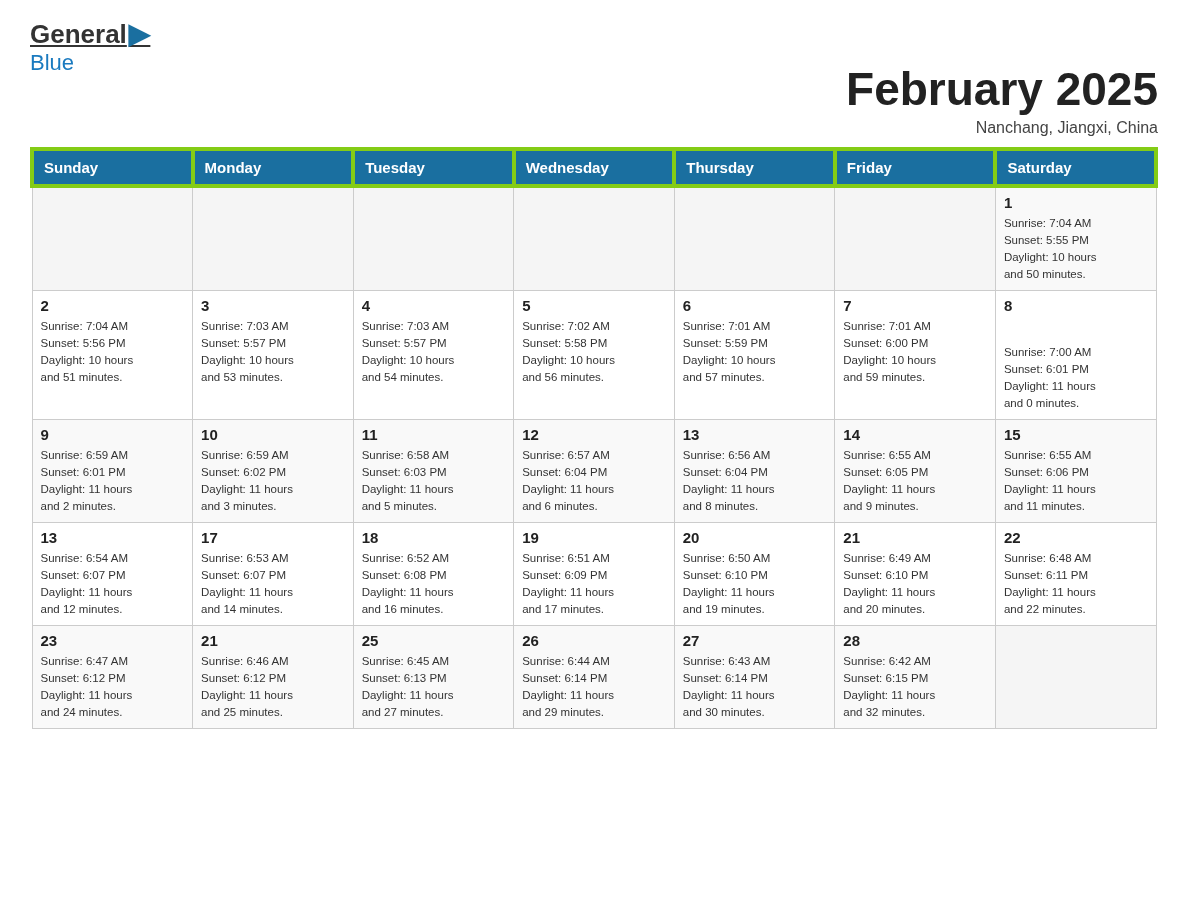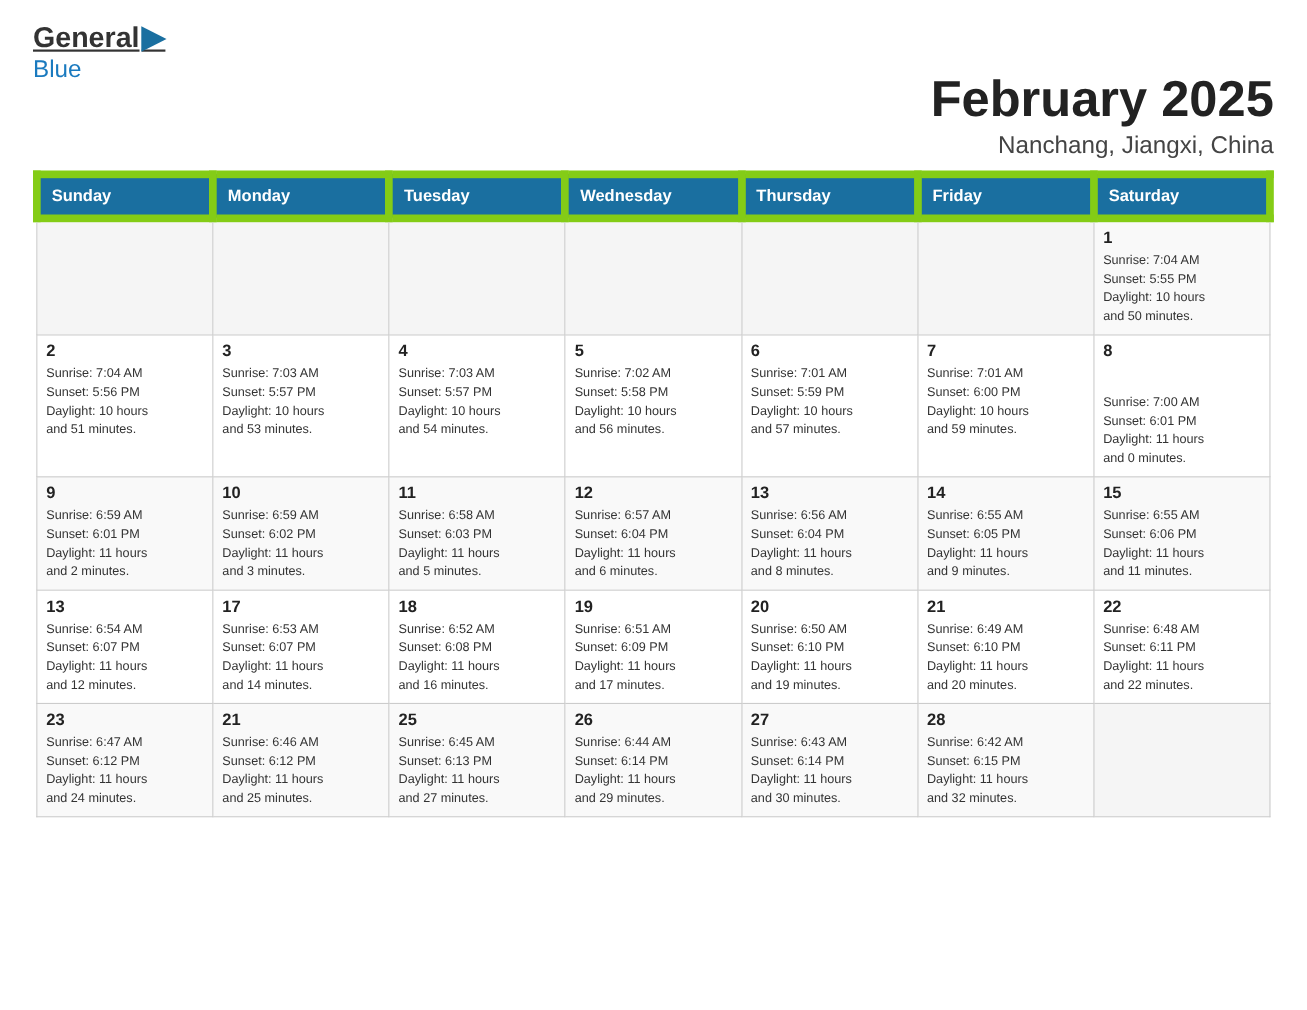--- a/index.html
+++ b/index.html
@@ -38,38 +38,38 @@
       text-align: right;
       margin-top: 44px;
     }
     .title-area h1 {
       font-size: 46px;
       font-weight: bold;
       color: #222;
       line-height: 1.1;
     }
     .title-area h2 {
-      font-size: 22px;
+      font-size: 16px;
       font-weight: normal;
       color: #444;
       margin-top: 4px;
     }
     .calendar {
       width: 100%;
       border-collapse: collapse;
       margin-top: 10px;
     }
     .calendar thead th {
       background-color: #1a6fa0;
       color: #fff;
       font-size: 15px;
       font-weight: bold;
       padding: 8px 10px;
       text-align: left;
-      border: 7px solid #84cc16;
+      border: 4px solid #84cc16;
     }
     .calendar tbody td {
       border: 1px solid #ccc;
       vertical-align: top;
       padding: 6px 8px;
       width: 14.28%;
       min-height: 100px;
       background: #fff;
     }
     .calendar tbody tr:nth-child(odd) td {

